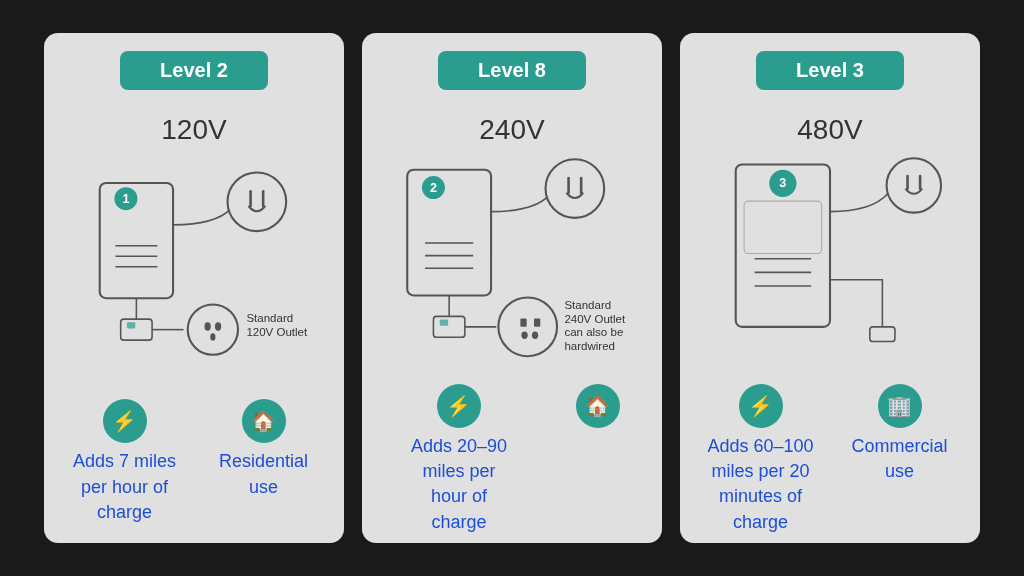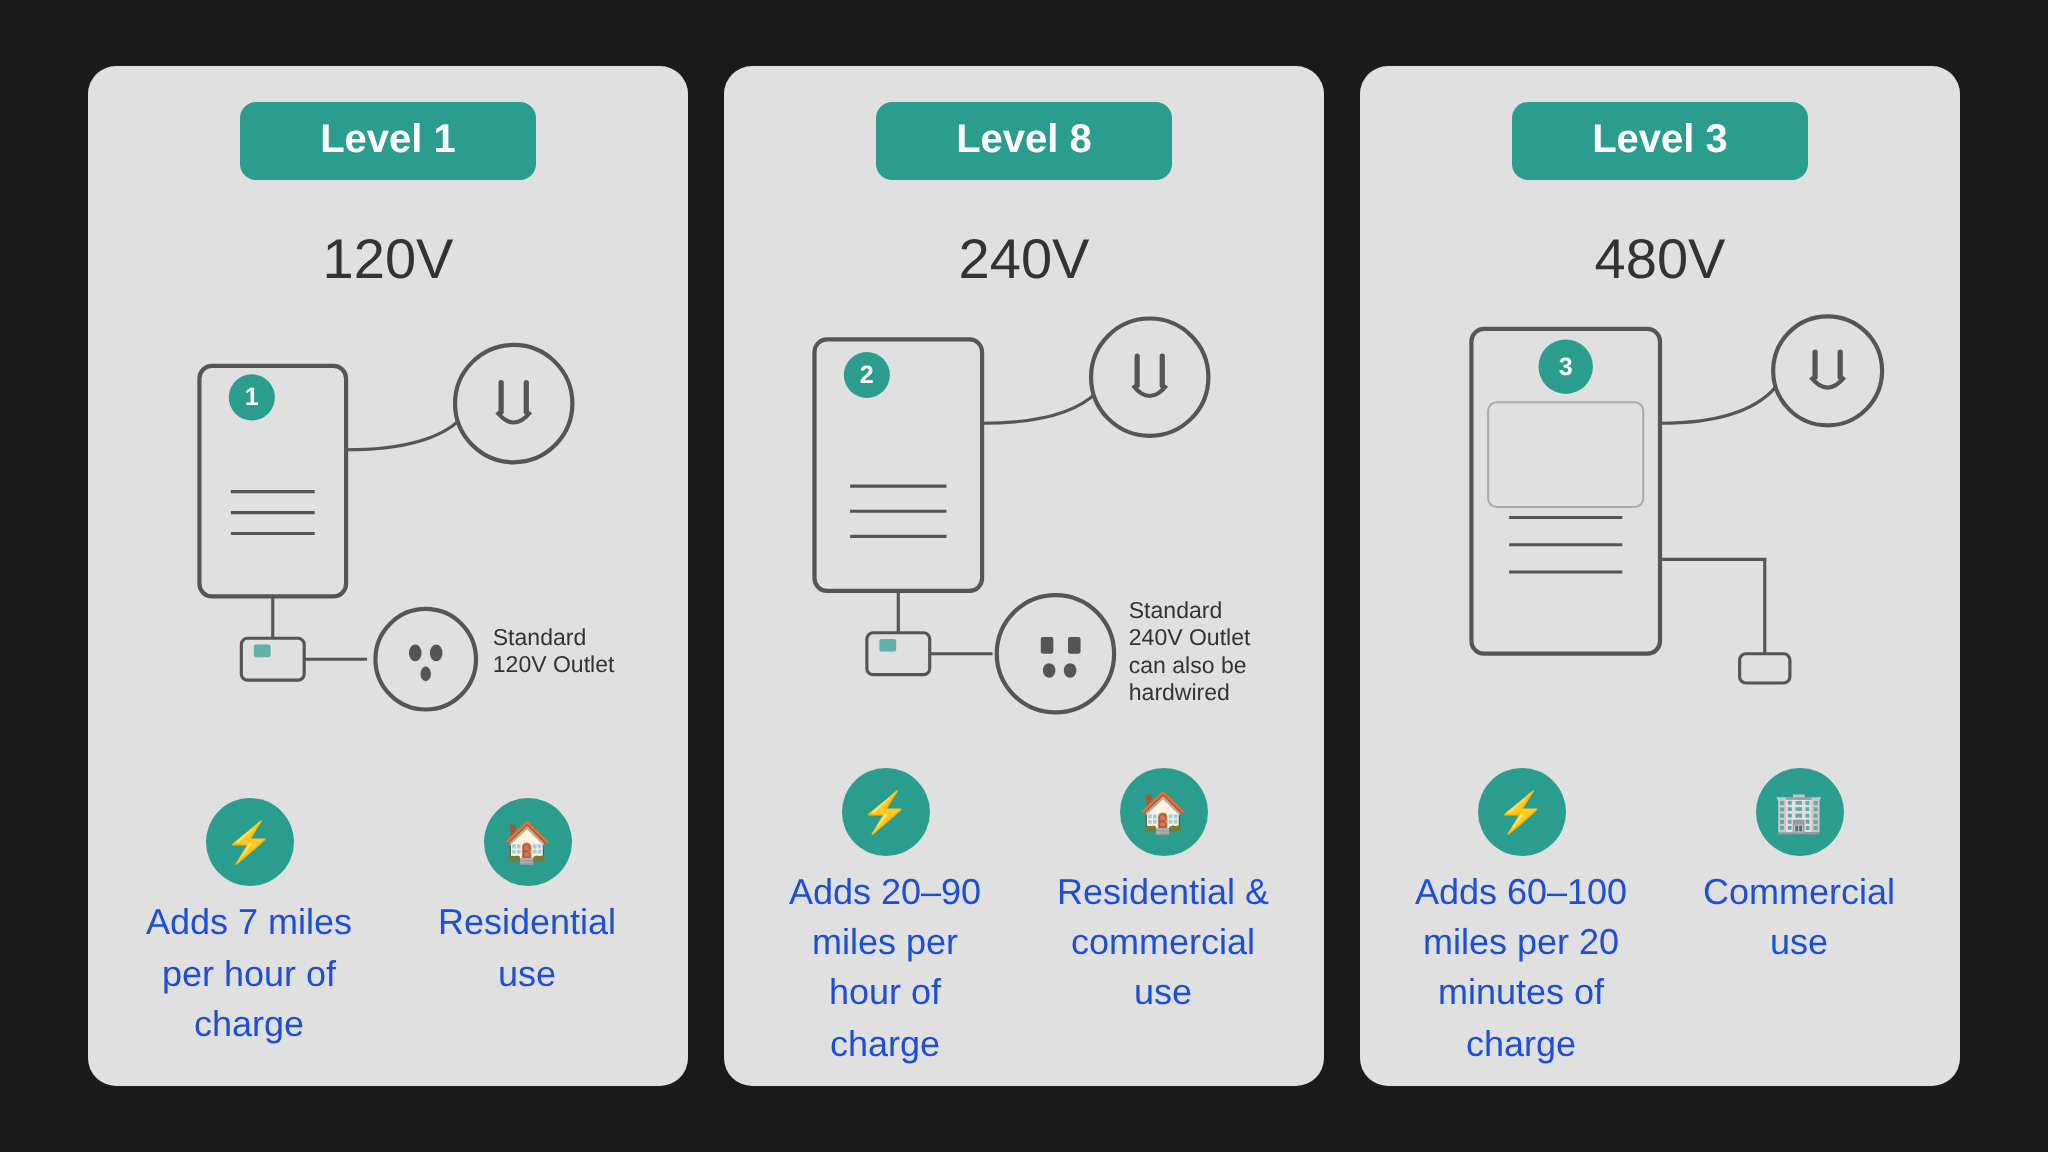--- a/index.html
+++ b/index.html
@@ -147,21 +147,21 @@
       stroke: #555;
       stroke-width: 2;
     }
   </style>
 </head>
 <body>
 
 <div class="container">
 
   <div class="card">
-    <div class="card-header">Level 1</div>
+    <div class="card-header">Level 2</div>
     <div class="voltage">120V</div>
     <div class="diagram-area">
       <svg class="diagram-svg" viewBox="0 0 280 210" xmlns="http://www.w3.org/2000/svg">
 
         <rect x="50" y="20" width="70" height="110" rx="6" class="charger-box"></rect>
 
         <line x1="65" y1="80" x2="105" y2="80" class="charger-inner"></line>
         <line x1="65" y1="90" x2="105" y2="90" class="charger-inner"></line>
         <line x1="65" y1="100" x2="105" y2="100" class="charger-inner"></line>
 
@@ -248,21 +248,20 @@
         <text x="190" y="187" class="label-text">hardwired</text>
       </svg>
     </div>
     <div class="bottom-section">
       <div class="info-block">
         <div class="icon-circle">⚡</div>
         <div class="info-text">Adds 20–90 miles per hour of charge</div>
       </div>
       <div class="info-block">
         <div class="icon-circle">🏠</div>
-        <div class="info-text">Residential &amp; commercial use</div>
       </div>
     </div>
   </div>
 
   <div class="card">
     <div class="card-header">Level 3</div>
     <div class="voltage">480V</div>
     <div class="diagram-area">
       <svg class="diagram-svg" viewBox="0 0 280 210" xmlns="http://www.w3.org/2000/svg">
 

